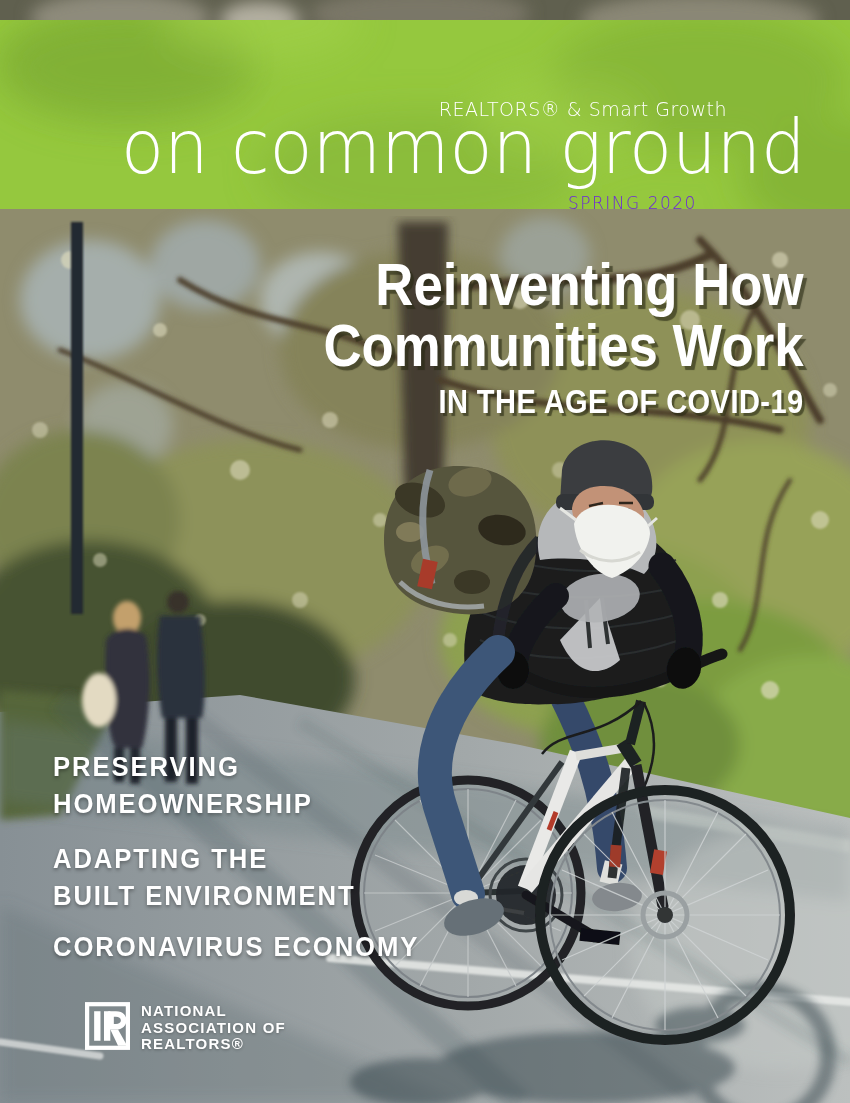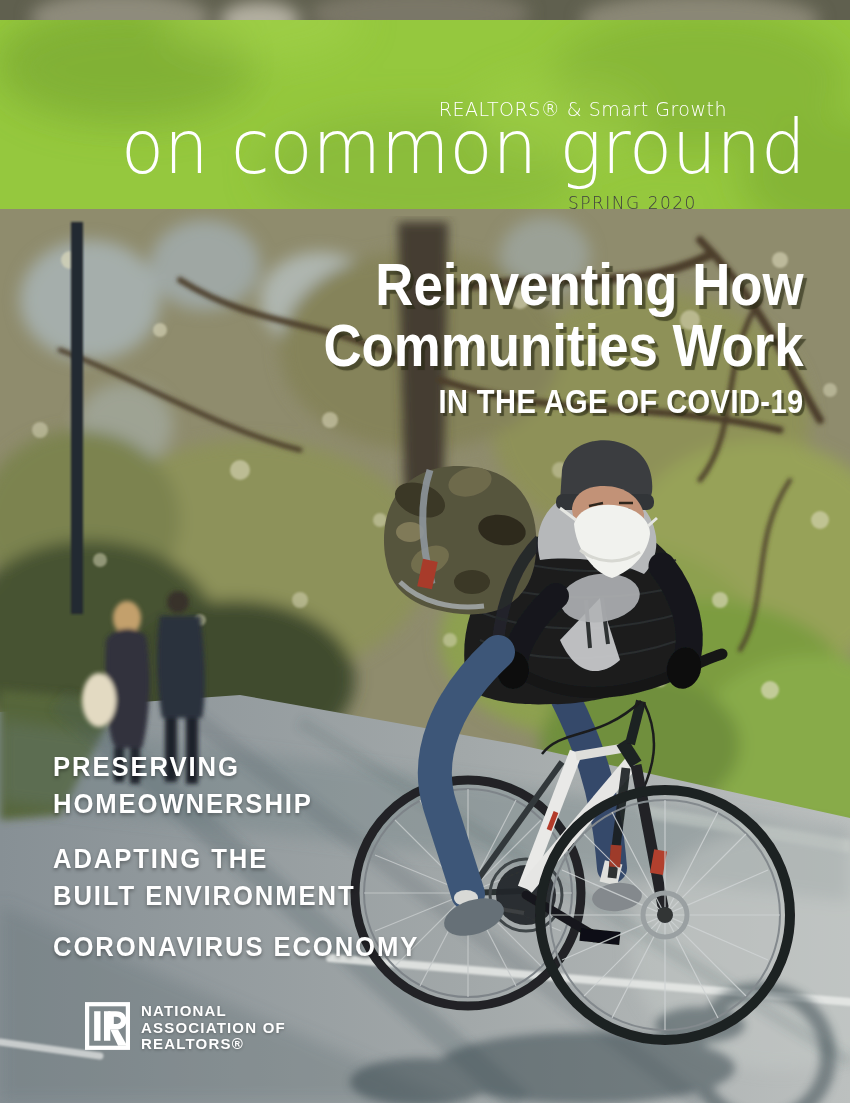--- a/index.html
+++ b/index.html
@@ -21,21 +21,21 @@
   }
   .mag-title{
     position:absolute;left:121px;top:86px;
     font-family:"DejaVu Sans","Liberation Sans",sans-serif;
     font-weight:200;font-size:74px;line-height:82px;color:#fff;white-space:nowrap;
     transform:scaleX(.95);transform-origin:0 50%;
   }
   .issue{
     position:absolute;left:568px;top:173px;
     font-family:"DejaVu Sans","Liberation Sans",sans-serif;
-    font-weight:200;font-size:17px;letter-spacing:1.5px;color:#404040;white-space:nowrap;
+    font-weight:200;font-size:17px;letter-spacing:1.5px;color:#6d28d9;white-space:nowrap;
   }
   
   #headline{
     position:absolute;top:254px;right:46px;text-align:right;color:#fff;
     transform:scaleX(.88);transform-origin:100% 0;
   }
   #headline .big{
     font-size:60px;line-height:61px;font-weight:bold;letter-spacing:0;
     text-shadow:4px 4px 1px rgba(38,40,18,.6);white-space:nowrap;
   }

